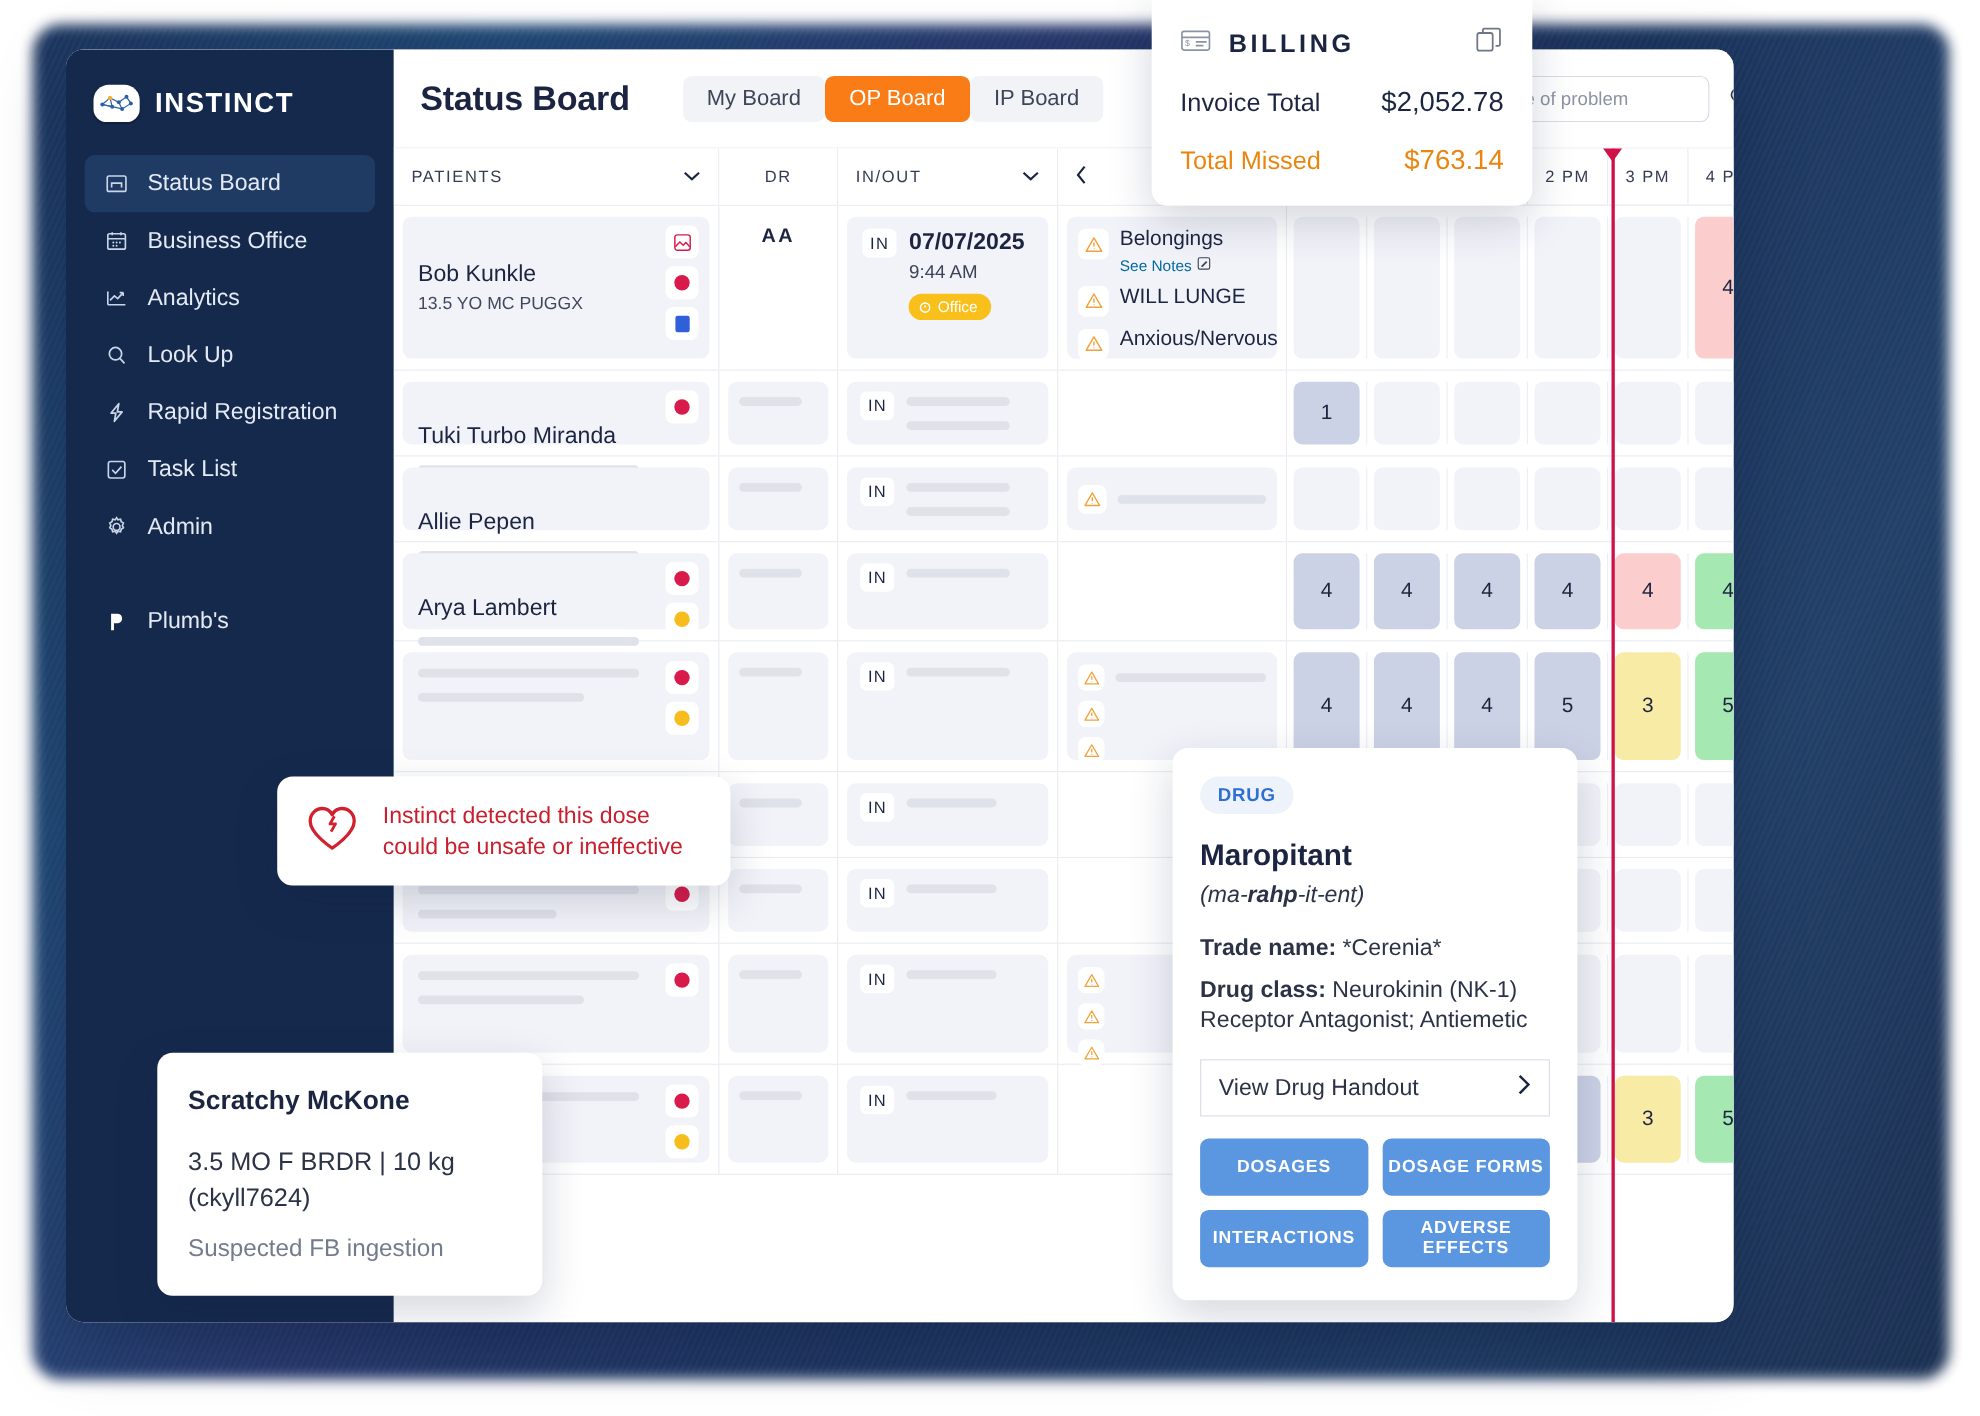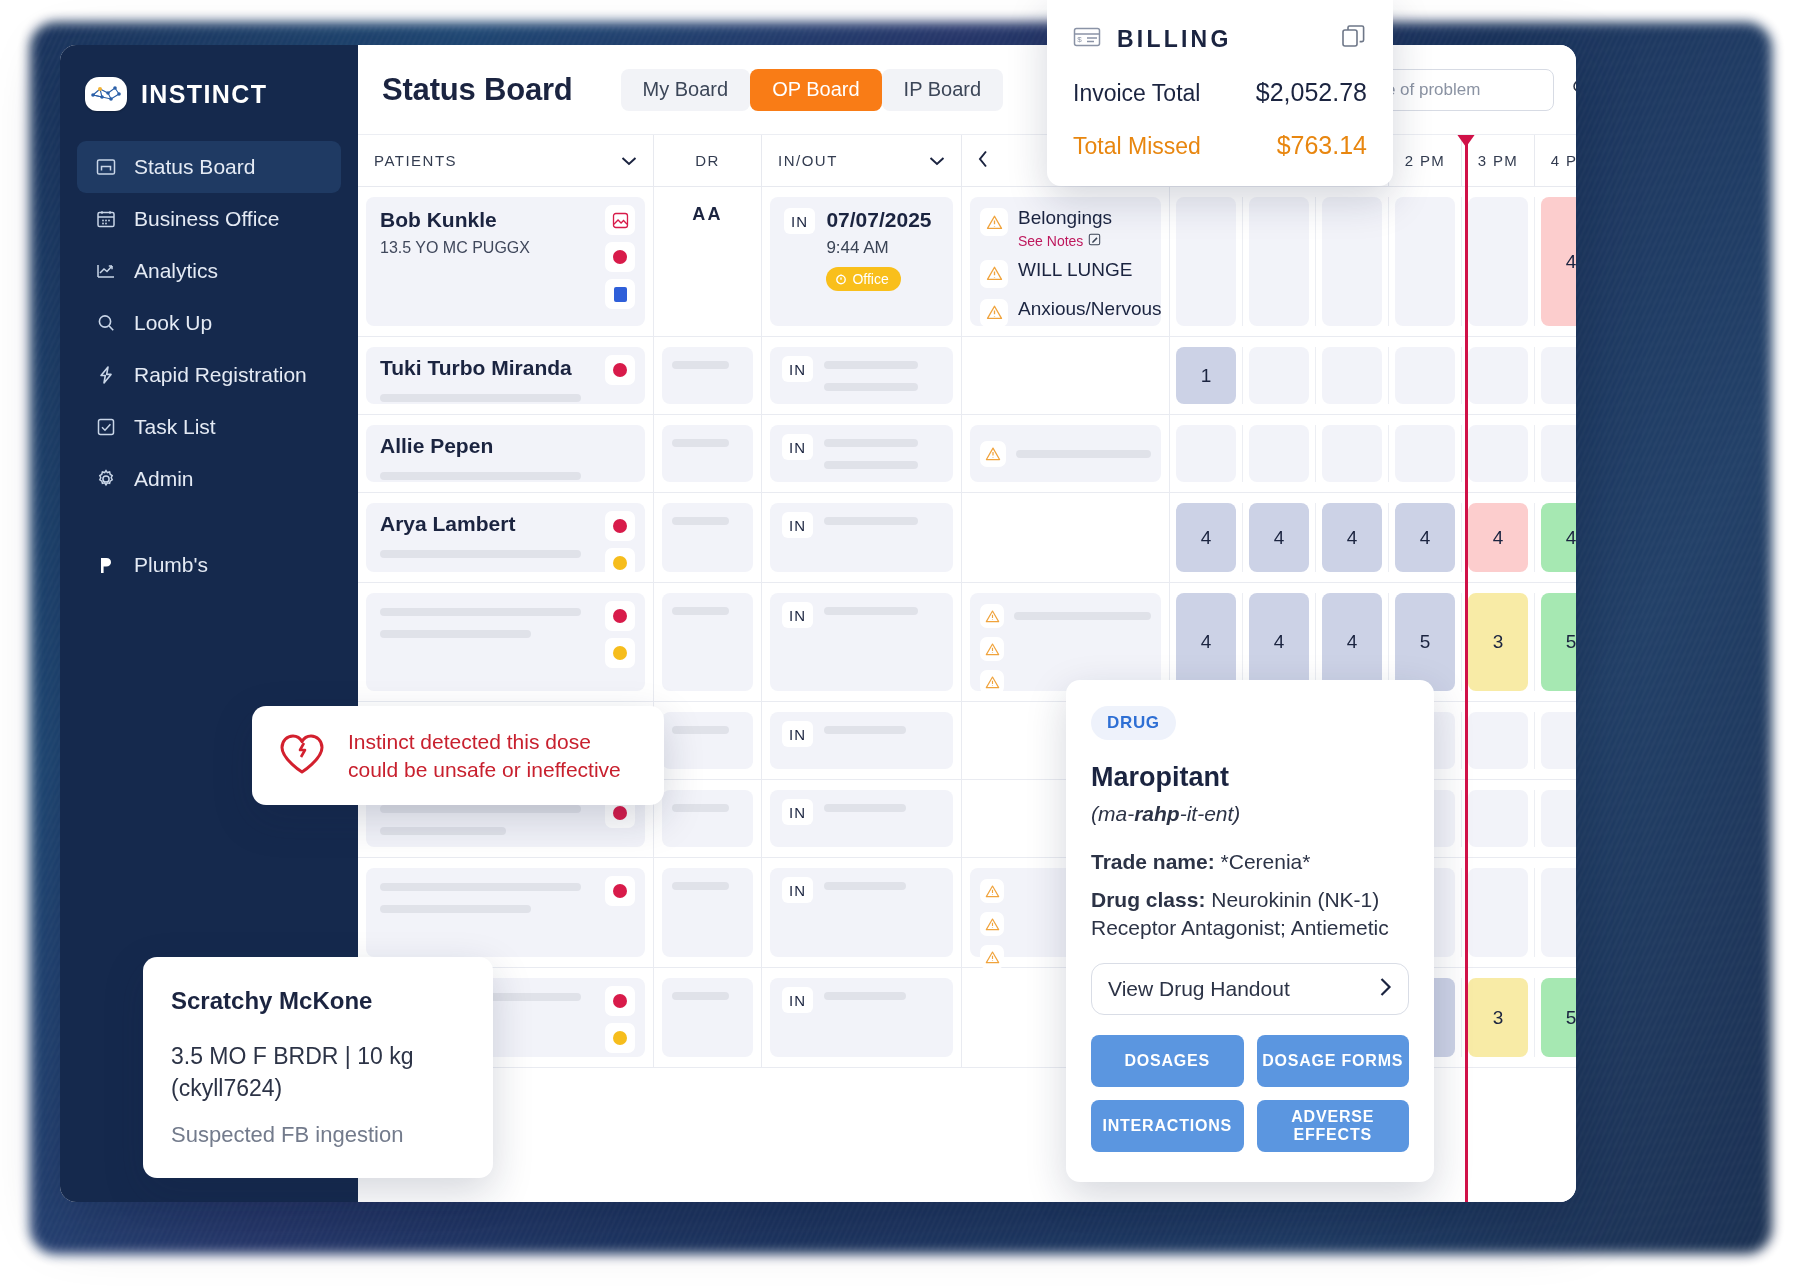--- a/index.html
+++ b/index.html
@@ -111,21 +111,21 @@
     border-right: 1px solid #e7e9ef;
   }
 
   .rows { position: absolute; left: 0; right: 0; top: 52px; bottom: 0; }
   .row { display: flex; border-bottom: 1px solid #e9ebf1; }
   .cell { border-right: 1px solid #e9ebf1; flex: none; padding: 10px 8px; }
   .cell-inner {
     background: #f2f3f9; border-radius: 8px; width: 100%; height: 100%;
     padding: 11px 14px; position: relative;
   }
-  .p-name { font-size: 21px; font-weight: bold; color: #1b2440; }
+  .p-name { font-size: 21px; font-weight: normal; color: #1b2440; margin-top: 29px; }
   .p-sub  { font-size: 16px; color: #40485c; margin-top: 7px; }
   .bar { height: 8px; border-radius: 5px; background: #e0e2e9; margin-top: 14px; }
   .bar.w80 { width: 80%; } .bar.w60 { width: 60%; } .bar.w50 { width: 50%; } .bar.w70 { width: 70%; } .bar.w45 { width: 45%; }
   .dots { position: absolute; right: 10px; top: 8px; display: flex; flex-direction: column; gap: 7px; align-items: center;}
   .chip-sq {
     width: 30px; height: 30px; border-radius: 7px; background: #fff;
     display: flex; align-items: center; justify-content: center;
   }
   .dot { width: 14px; height: 14px; border-radius: 50%; }
   .dot.red { background: #d81b4a; }
@@ -148,21 +148,21 @@
     margin-top: 9px; display: inline-flex; align-items: center; gap: 5px;
     background: #f9bf1b; color: #fff; border-radius: 999px;
     font-size: 14px; padding: 4px 12px 4px 9px;
   }
   .alert-line { display: flex; gap: 10px; align-items: flex-start; margin-bottom: 11px; }
   .warn {
     width: 28px; height: 28px; border-radius: 7px; background: #fff; flex: none;
     display: flex; align-items: center; justify-content: center;
   }
   .alert-txt { font-size: 19px; color: #1b2440; line-height: 1.1; }
-  .alert-sub { font-size: 14px; color: #be185d; margin-top: 4px; display:flex; gap:5px; align-items:center;}
+  .alert-sub { font-size: 14px; color: #0369a1; margin-top: 4px; display:flex; gap:5px; align-items:center;}
   .sched { flex: 1; display: flex; padding: 10px 0; }
   .slot {
     width: 73px; flex: none; border-right: 1px solid #eceef3;
     display: flex; align-items: stretch; padding: 0 6px;
   }
   .block {
     flex: 1; border-radius: 8px; display: flex; align-items: center;
     justify-content: center; font-size: 19px; color: #1b2440;
   }
   .b-empty { background: #f2f3f9; }
@@ -209,21 +209,21 @@
   .badge-drug {
     display: inline-block; background: #eef2fb; color: #2e6fd4; border-radius: 999px;
     font-size: 17px; font-weight: bold; letter-spacing: .04em; padding: 7px 16px;
   }
   .drug-name { font-size: 27px; font-weight: bold; color: #1b2440; margin-top: 22px; }
   .drug-phon { font-size: 21px; color: #2c3346; margin-top: 9px; font-style: italic; }
   .drug-phon b { font-style: italic; }
   .drug-meta { font-size: 21px; color: #2c3346; margin-top: 22px; line-height: 1.3; }
   .drug-meta .k { font-weight: bold; }
   .handout {
-    margin-top: 22px; height: 52px; border: 1px solid #d9dde6; border-radius: 13px;
+    margin-top: 22px; height: 52px; border: 1px solid #d9dde6; border-radius: 0;
     display: flex; align-items: center; padding: 0 16px; font-size: 21px; color: #2c3346;
     background: #fff; cursor: pointer;
   }
   .handout .chev-r { margin-left: auto; font-size: 24px; color: #1b2440; }
   .btn-grid { display: grid; grid-template-columns: 1fr 1fr; gap: 13px; margin-top: 20px; }
   .btn-blue {
     background: #5b96e0; color: #fff; border: none; border-radius: 8px; height: 52px;
     font-size: 16px; font-weight: bold; letter-spacing: .05em; cursor: pointer;
     font-family: "Liberation Sans", sans-serif;
   }

